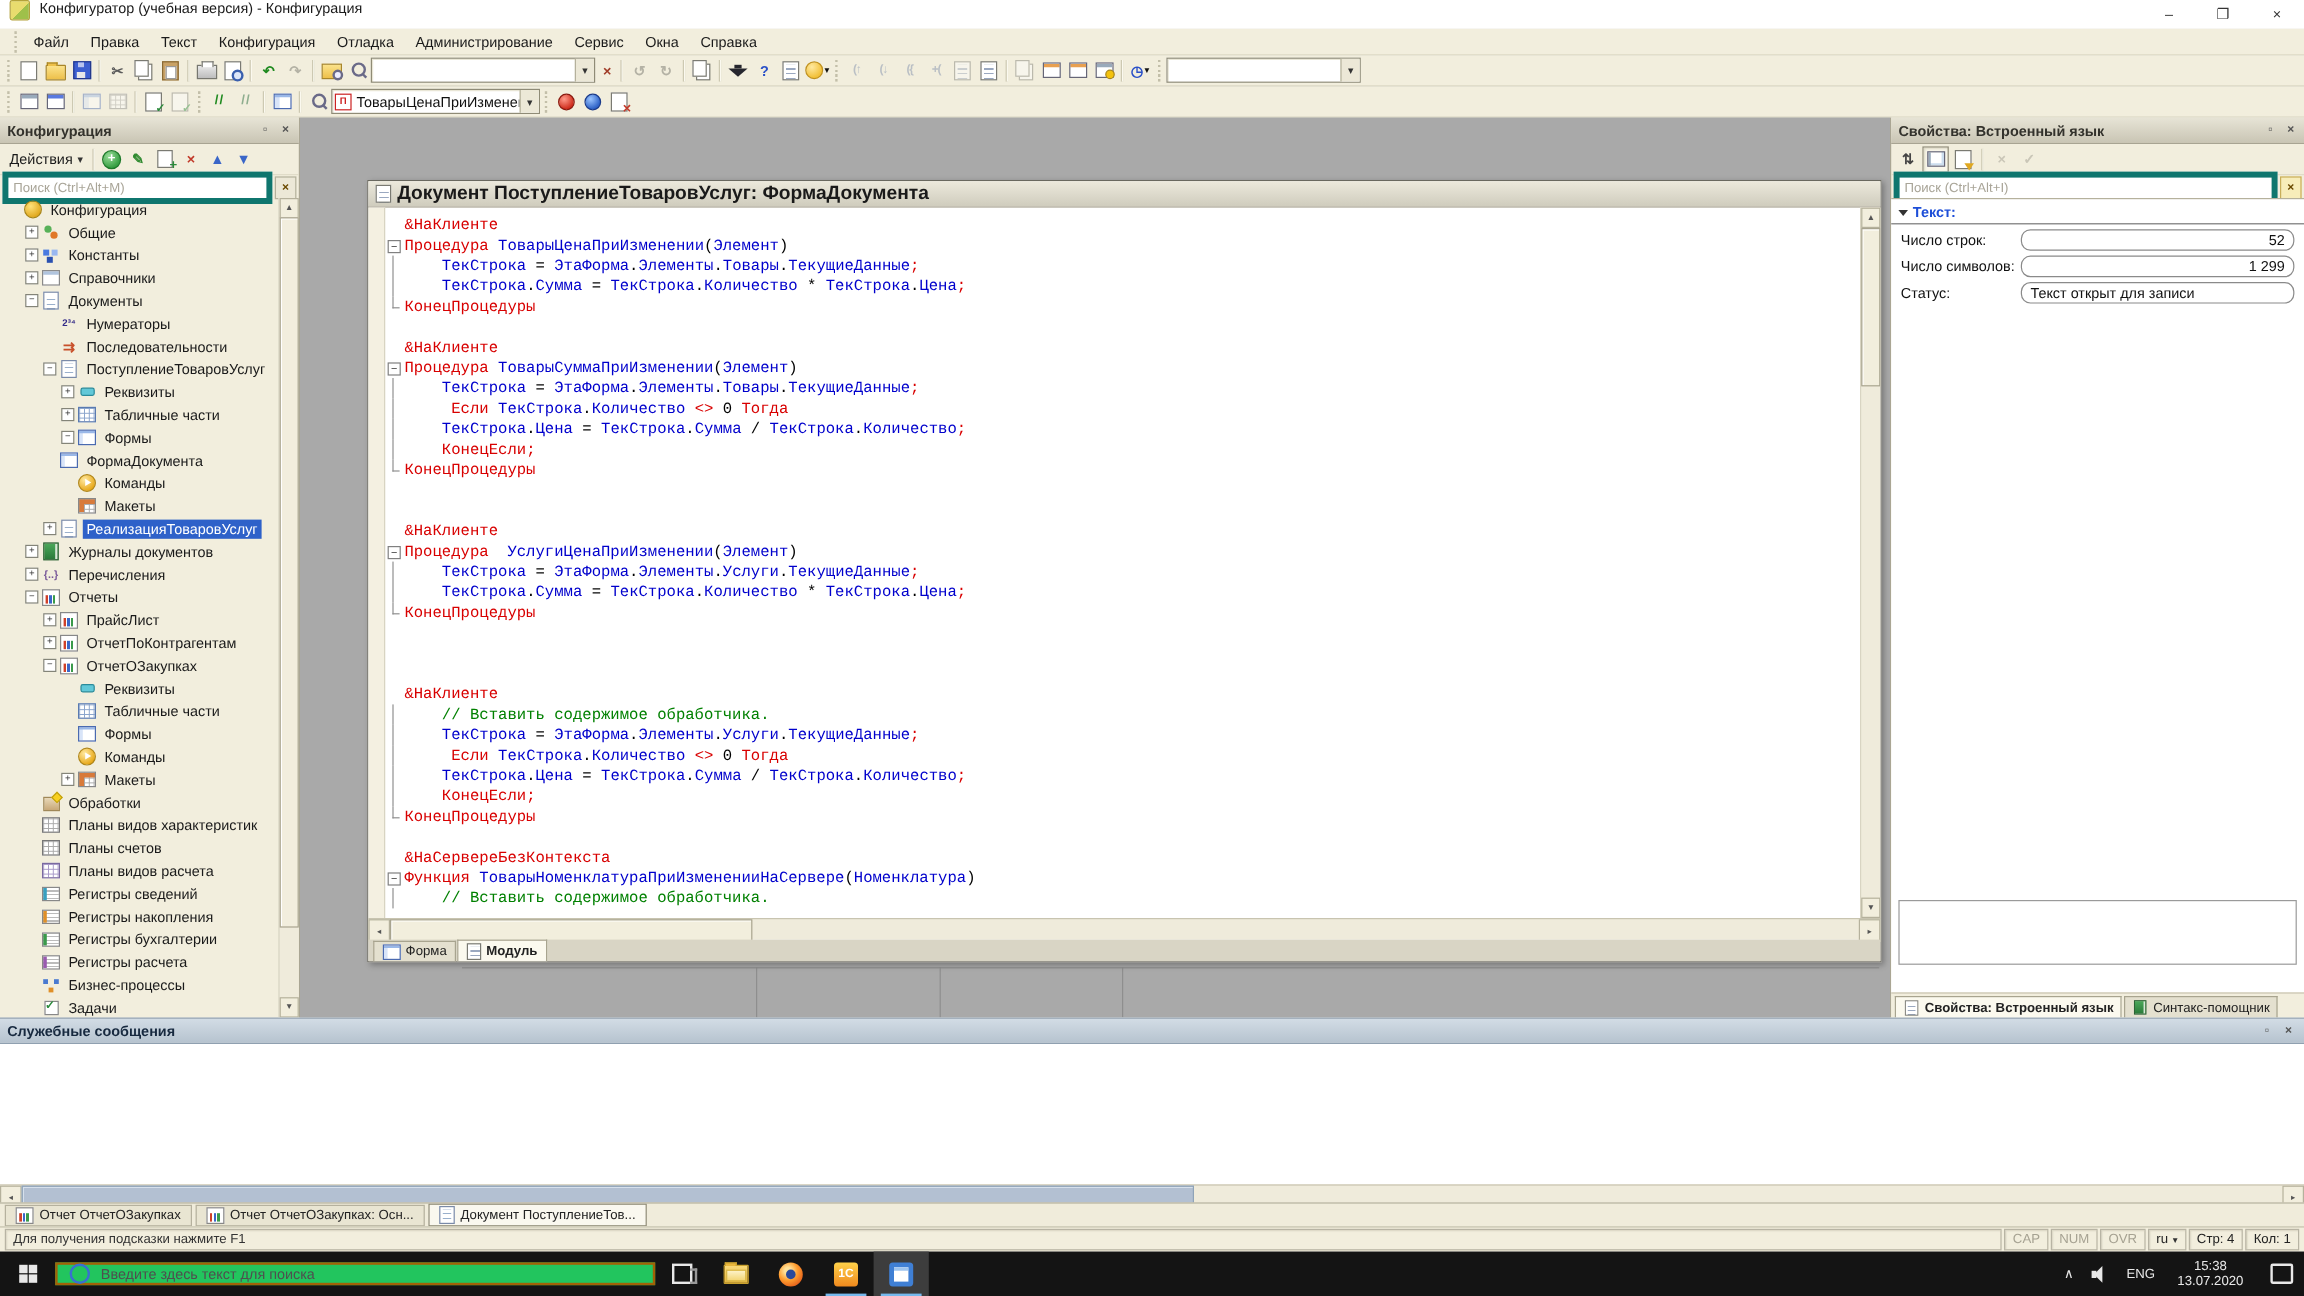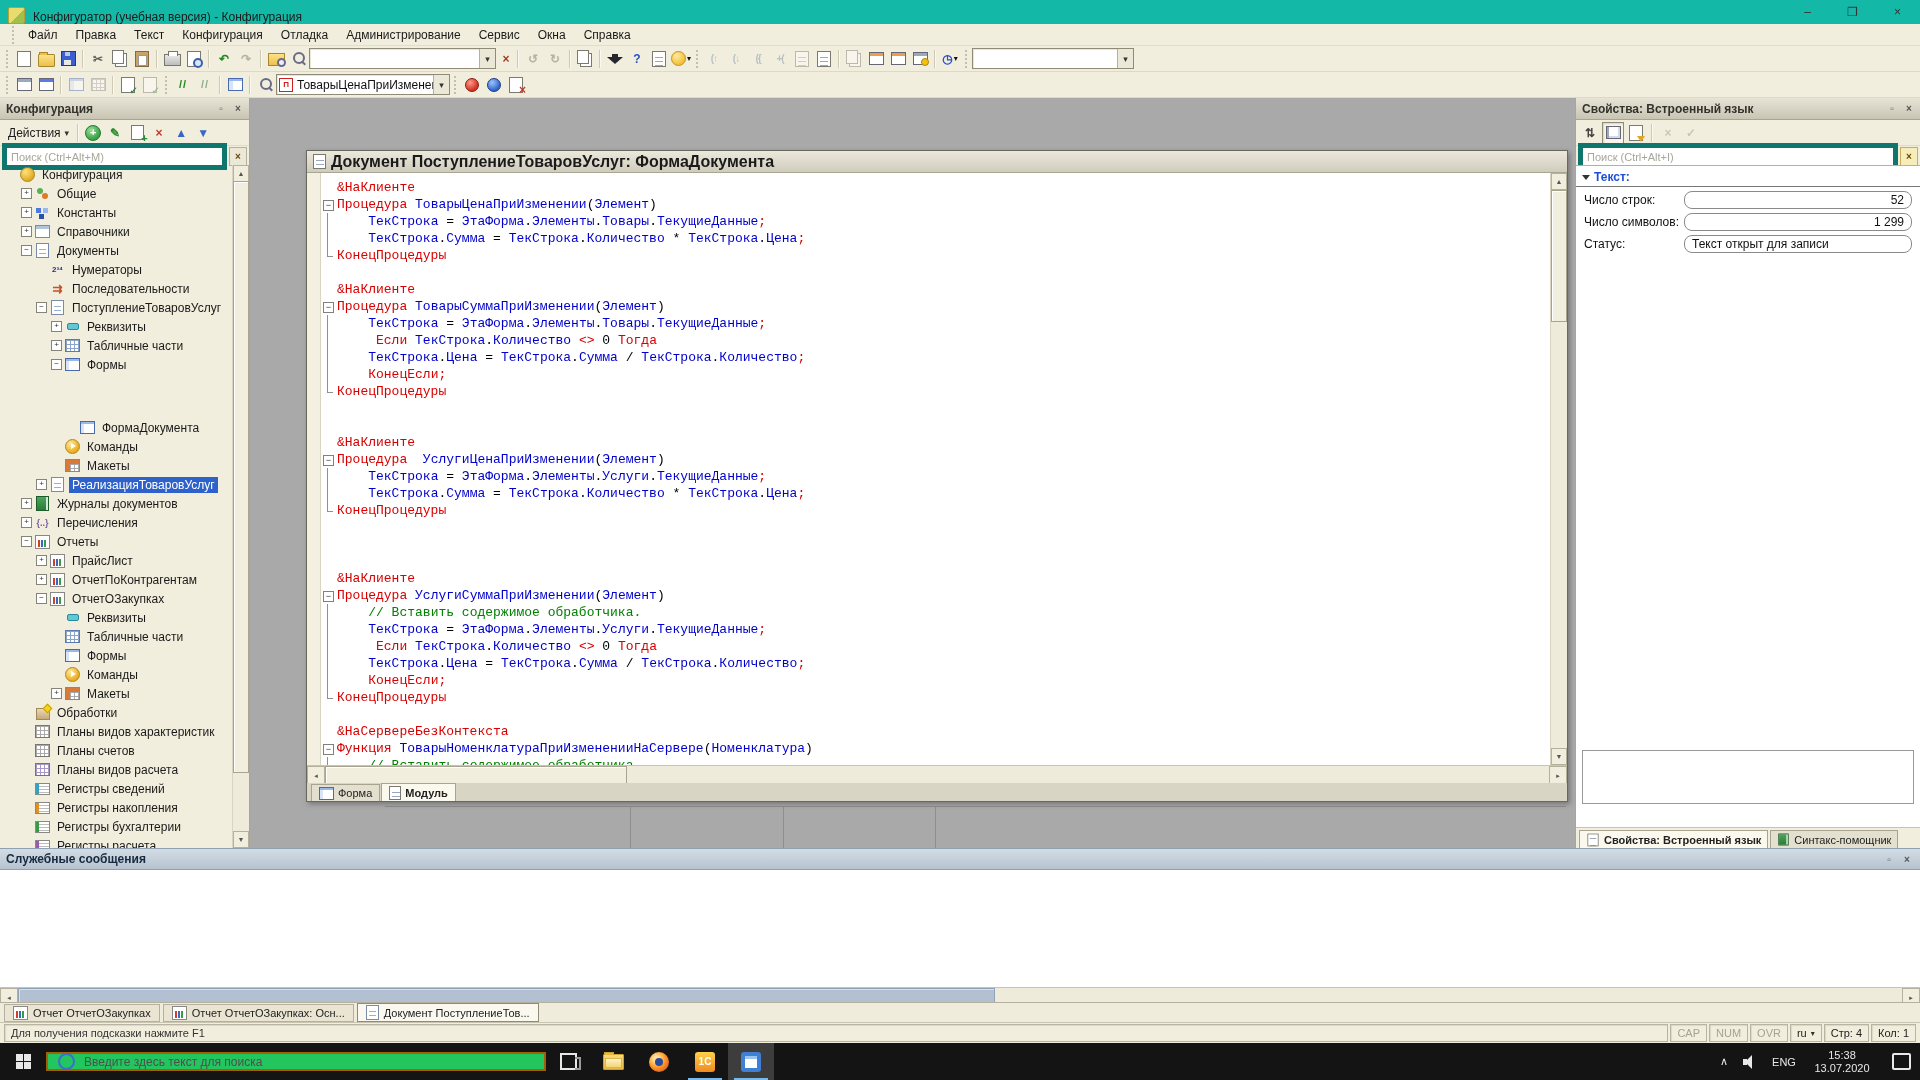--- a/index.html
+++ b/index.html
@@ -1,20 +1,20 @@
 <!DOCTYPE html>
 <html><head>
 <meta charset="utf-8">
 <style>
   html,body{margin:0;padding:0}
   body{width:1920px;height:1080px;position:relative;overflow:hidden;
        font-family:"Liberation Sans",sans-serif;background:#a9a9a9;font-size:12px;color:#111}
   .abs{position:absolute}
   
-  #titlebar{left:0;top:0;width:1920px;height:24px;background:#14b8a6;border-bottom:1px solid #d9d9d9;display:flex;align-items:flex-end}
+  #titlebar{left:0;top:0;width:1920px;height:24px;background:#ffffff;border-bottom:1px solid #d9d9d9;display:flex;align-items:flex-start}
   #appicon{width:15px;height:15px;margin:0 8px 0 8px;border-radius:2px;
     background:linear-gradient(135deg,#e9dc6e 0 55%,#9fc04a 55%);border:1px solid #b3a23a}
   #apptitle{font-size:12px;color:#1a1a1a}
   #wincontrols{margin-left:auto;display:flex;height:24px}
   .wc{width:45px;height:24px;display:flex;align-items:center;justify-content:center;color:#333;font-size:12px}
   
   #menubar{left:0;top:24px;width:1920px;height:22px;background:#f2eedd;border-bottom:1px solid #e2deca;display:flex;align-items:center;padding-left:8px;box-sizing:border-box}
   .menu-item{padding:2px 9px;color:#1a1a1a}
   .grip{width:5px;height:18px;margin:0 3px;background:repeating-linear-gradient(180deg,#c3bfa9 0 2px,transparent 2px 4px);background-size:2px 100%;background-repeat:no-repeat;background-position:1px 0}
   
@@ -526,21 +526,21 @@
           </span>
           <span class="tlabel">Табличные части</span>
         </div>
         <div class="trow" style="padding-left: 51px;">
           <span class="texp">−</span>
           <span class="tico">
             <span class="ti-form"></span>
           </span>
           <span class="tlabel">Формы</span>
         </div>
-        <div class="trow" style="padding-left: 66px; margin-top: 44px;">
+        <div class="trow" style="padding-left: 36px;">
           <span class="tspace"></span>
           <span class="tico">
             <span class="ti-form"></span>
           </span>
           <span class="tlabel">ФормаДокумента</span>
         </div>
         <div class="trow" style="padding-left: 51px;">
           <span class="tspace"></span>
           <span class="tico">
             <span class="ti-play"></span>
@@ -818,24 +818,20 @@
               <span class="cm-col"></span>
               <span class="ct"></span>
             </div>
             <div class="cline">
               <span class="cm-col"></span>
               <span class="ct"></span>
             </div>
             <div class="cline">
               <span class="cm-col"></span>
               <span class="ct"><span class="tok-dir">&amp;НаКлиенте</span></span>
-            </div>
-            <div class="cline">
-              <span class="cm-col cm-box"></span>
-              <span class="ct"><span class="tok-kw">Процедура</span><span class="tok-op"> </span><span class="tok-id">УслугиСуммаПриИзменении</span><span class="tok-op">(</span><span class="tok-id">Элемент</span><span class="tok-op">)</span></span>
             </div>
             <div class="cline">
               <span class="cm-col cm-line"></span>
               <span class="ct"><span class="tok-op">    </span><span class="tok-cm">// Вставить содержимое обработчика.</span></span>
             </div>
             <div class="cline">
               <span class="cm-col cm-line"></span>
               <span class="ct"><span class="tok-op">    </span><span class="tok-id">ТекСтрока</span><span class="tok-op"> = </span><span class="tok-id">ЭтаФорма</span><span class="tok-op">.</span><span class="tok-id">Элементы</span><span class="tok-op">.</span><span class="tok-id">Услуги</span><span class="tok-op">.</span><span class="tok-id">ТекущиеДанные</span><span class="tok-kw">;</span></span>
             </div>
             <div class="cline">

